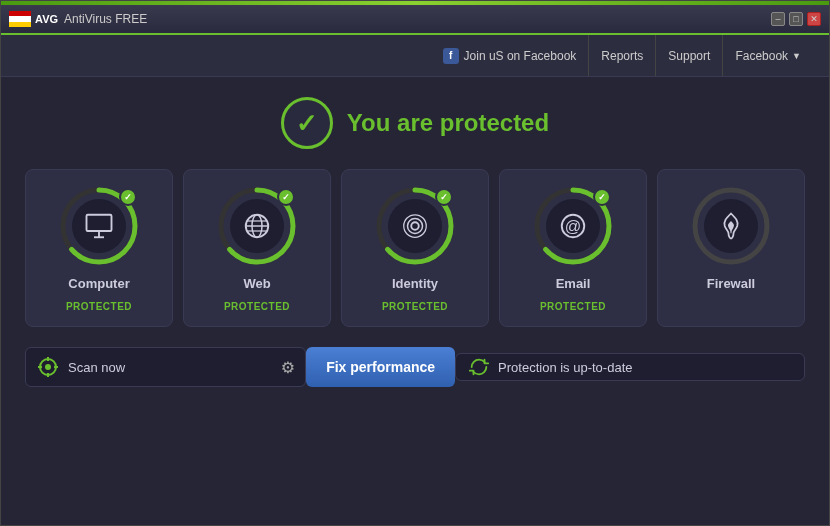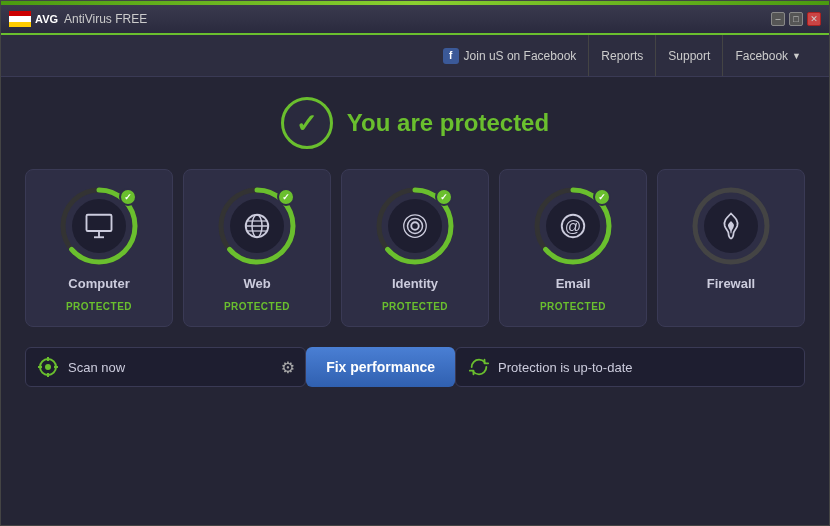--- a/index.html
+++ b/index.html
@@ -313,21 +313,21 @@
       cursor: pointer;
       white-space: nowrap;
     }
 
     .update-section {
       display: flex;
       align-items: center;
       background: #1e1e30;
       border-radius: 6px;
       flex: 1.5;
-      height: 40px;
+      height: 28px;
       padding: 0 12px;
       gap: 8px;
       border: 1px solid #3a3a55;
     }
 
     .update-label {
       color: #ccccdd;
       font-size: 13px;
     }
 

